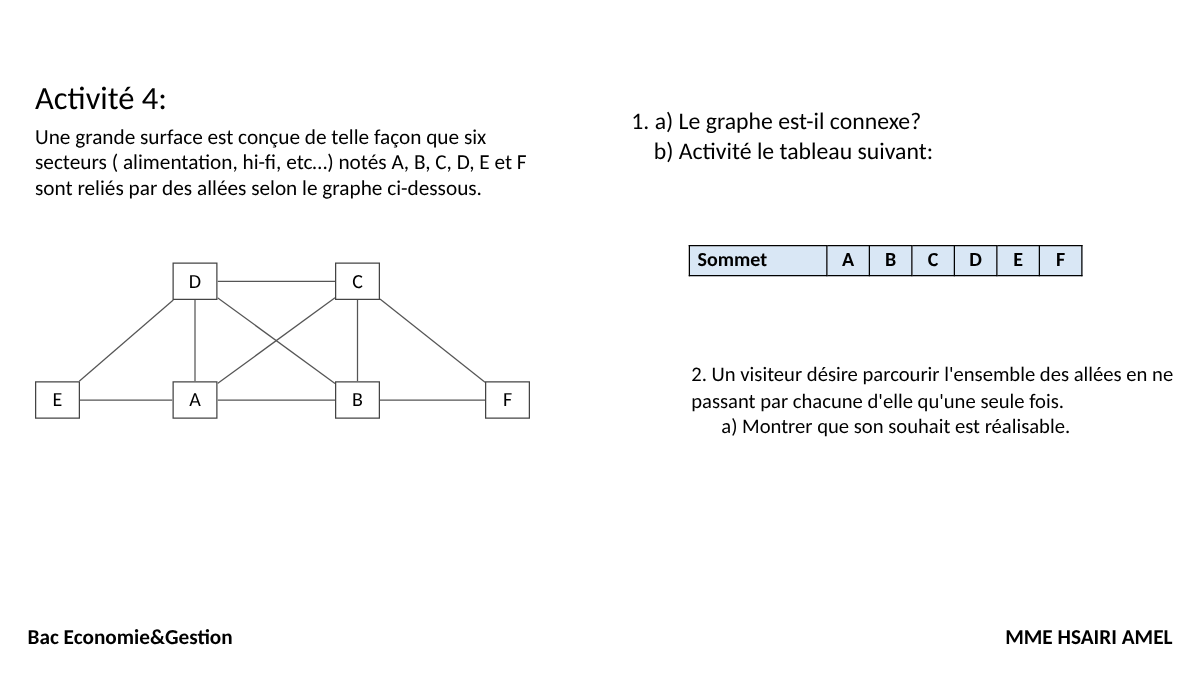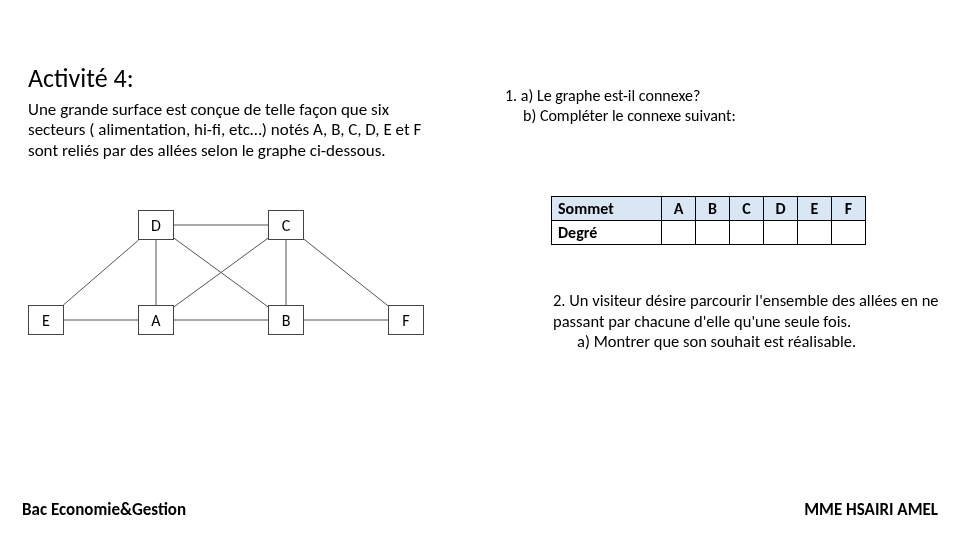--- a/index.html
+++ b/index.html
@@ -4,21 +4,21 @@
 <style>
   * { box-sizing: border-box; margin: 0; padding: 0; }
   body {
     width: 960px; height: 540px;
     font-family: "Segoe UI", Calibri, Arial, sans-serif;
     background: #fff; color: #000;
     position: relative;
   }
   .title { font-size: 26px; font-weight: 400; position: absolute; left: 28px; top: 62px; text-align: center; }
   .intro { font-size: 17px; line-height: 1.2; position: absolute; left: 28px; top: 100px; width: 420px; }
-  .q1 { font-size: 16px; line-height: 1.25; position: absolute; left: 505px; top: 86px; width: 420px; }
+  .q1 { font-size: 19px; line-height: 1.25; position: absolute; left: 505px; top: 86px; width: 420px; }
   .table-wrap { position: absolute; left: 551px; top: 196px; }
   table { border-collapse: collapse; font-size: 16px; }
   th, td { border: 1px solid #000; padding: 2px 6px; text-align: center; }
   th.lbl, td.lbl { text-align: left; width: 110px; font-weight: 700; }
   tr.hdr { background: #d9e7f5; }
   th.col, td.col { width: 34px; }
   tr.degre td.col { height: 22px; }
   .graph { position: absolute; left: 28px; top: 210px; width: 420px; height: 160px; }
   .node-box {
     position: absolute; width: 36px; height: 30px;
@@ -33,43 +33,34 @@
 </style>
 </head>
 <body>
 
 <div class="title">Activité 4:</div>
 
 <div class="intro">Une grande surface est conçue de telle façon que six secteurs ( alimentation, hi-fi, etc…) notés A, B, C, D, E et F sont reliés par des allées selon le graphe ci-dessous.</div>
 
 <div class="q1">
   <div>1. a) Le graphe est-il connexe?</div>
-  <div style="padding-left:18px">b) Compléter le connexe suivant:</div>
+  <div style="padding-left:18px">b) Activité le tableau suivant:</div>
 </div>
 
 <div class="table-wrap">
   <table>
     <tbody>
         <tr class="hdr">
       <th class="lbl">Sommet</th>
       <th class="col">A</th>
       <th class="col">B</th>
       <th class="col">C</th>
       <th class="col">D</th>
       <th class="col">E</th>
       <th class="col">F</th>
-    </tr>
-    <tr class="degre">
-      <td class="lbl">Degré</td>
-      <td class="col"></td>
-      <td class="col"></td>
-      <td class="col"></td>
-      <td class="col"></td>
-      <td class="col"></td>
-      <td class="col"></td>
     </tr>
   </tbody>
     </table>
 </div>
 
 <div class="graph">
   <svg class="edges" viewBox="0 0 420 160">
       <line x1="35.368421052631575" y1="95" x2="110.63157894736842" y2="30" stroke="#555" stroke-width="1"></line>
       <line x1="36" y1="110" x2="110" y2="110" stroke="#555" stroke-width="1"></line>
       <line x1="128" y1="30" x2="128" y2="95" stroke="#555" stroke-width="1"></line>

